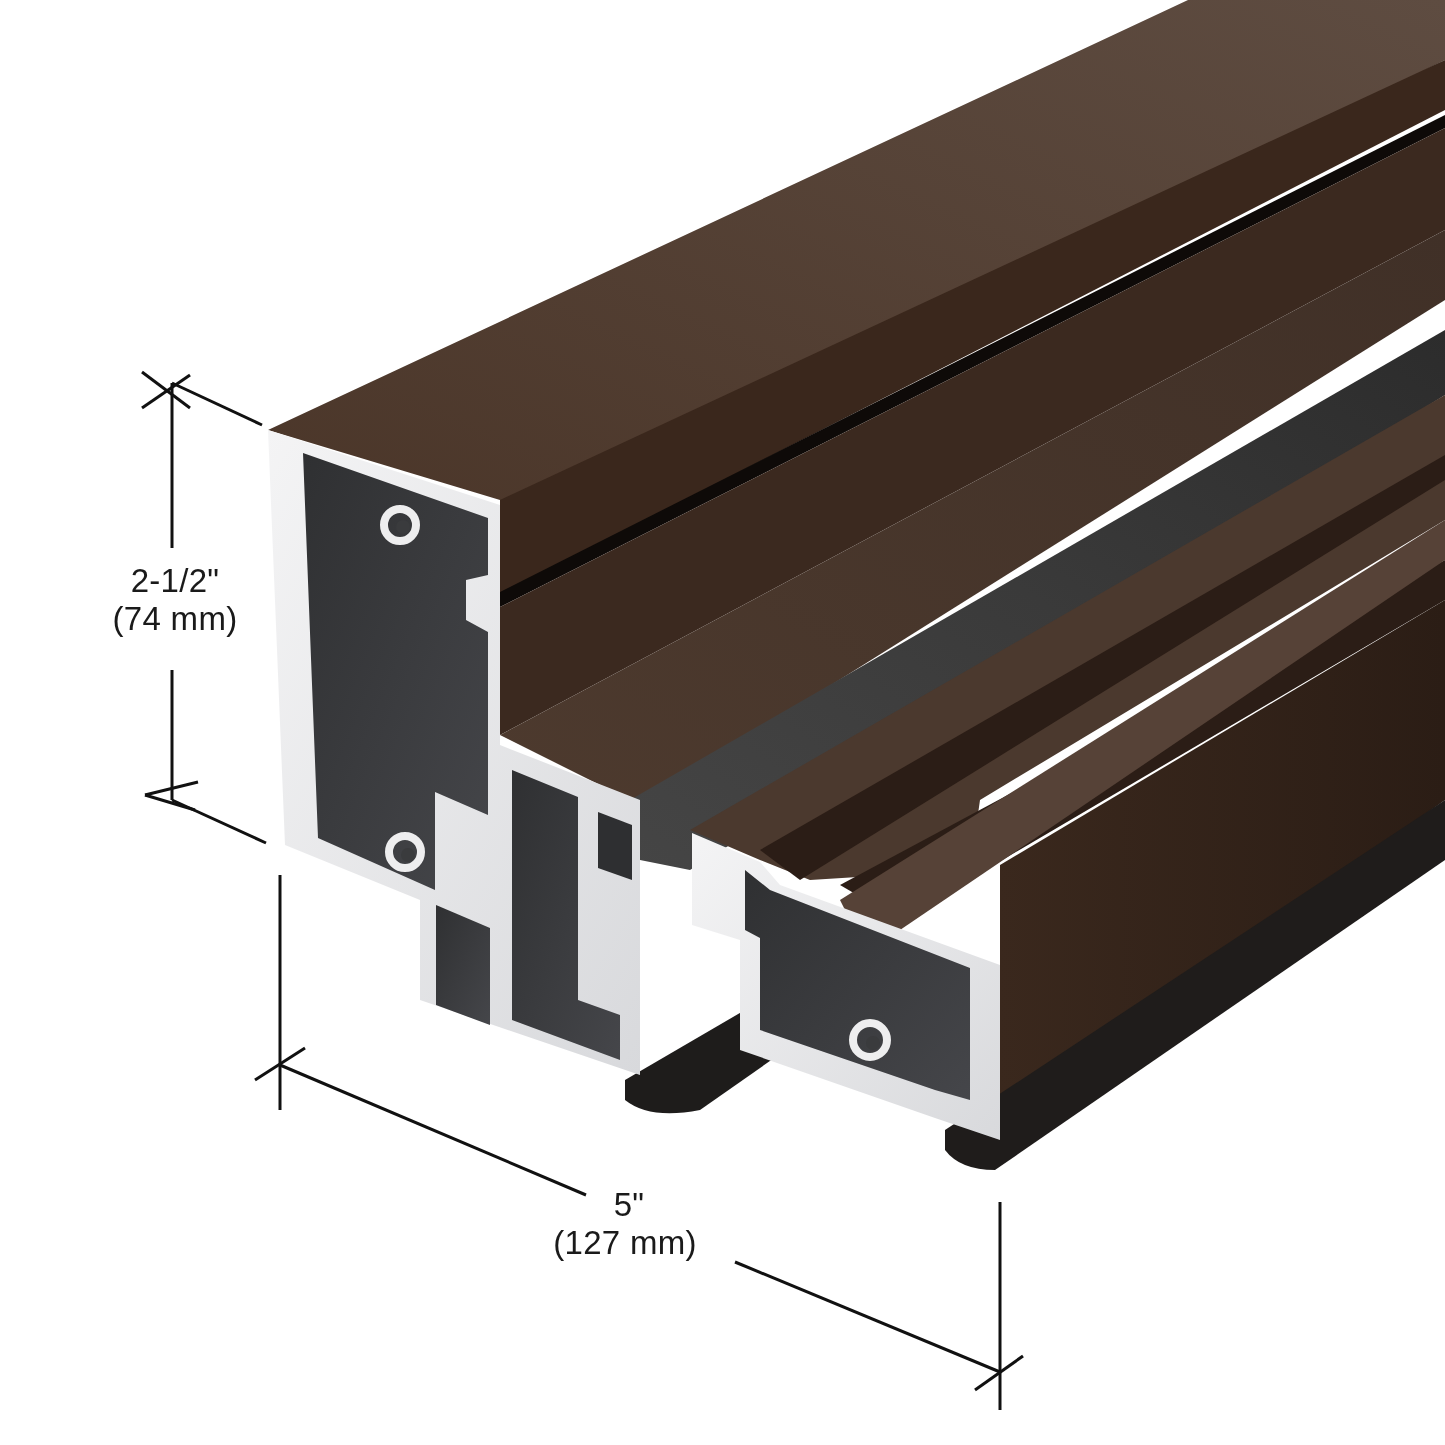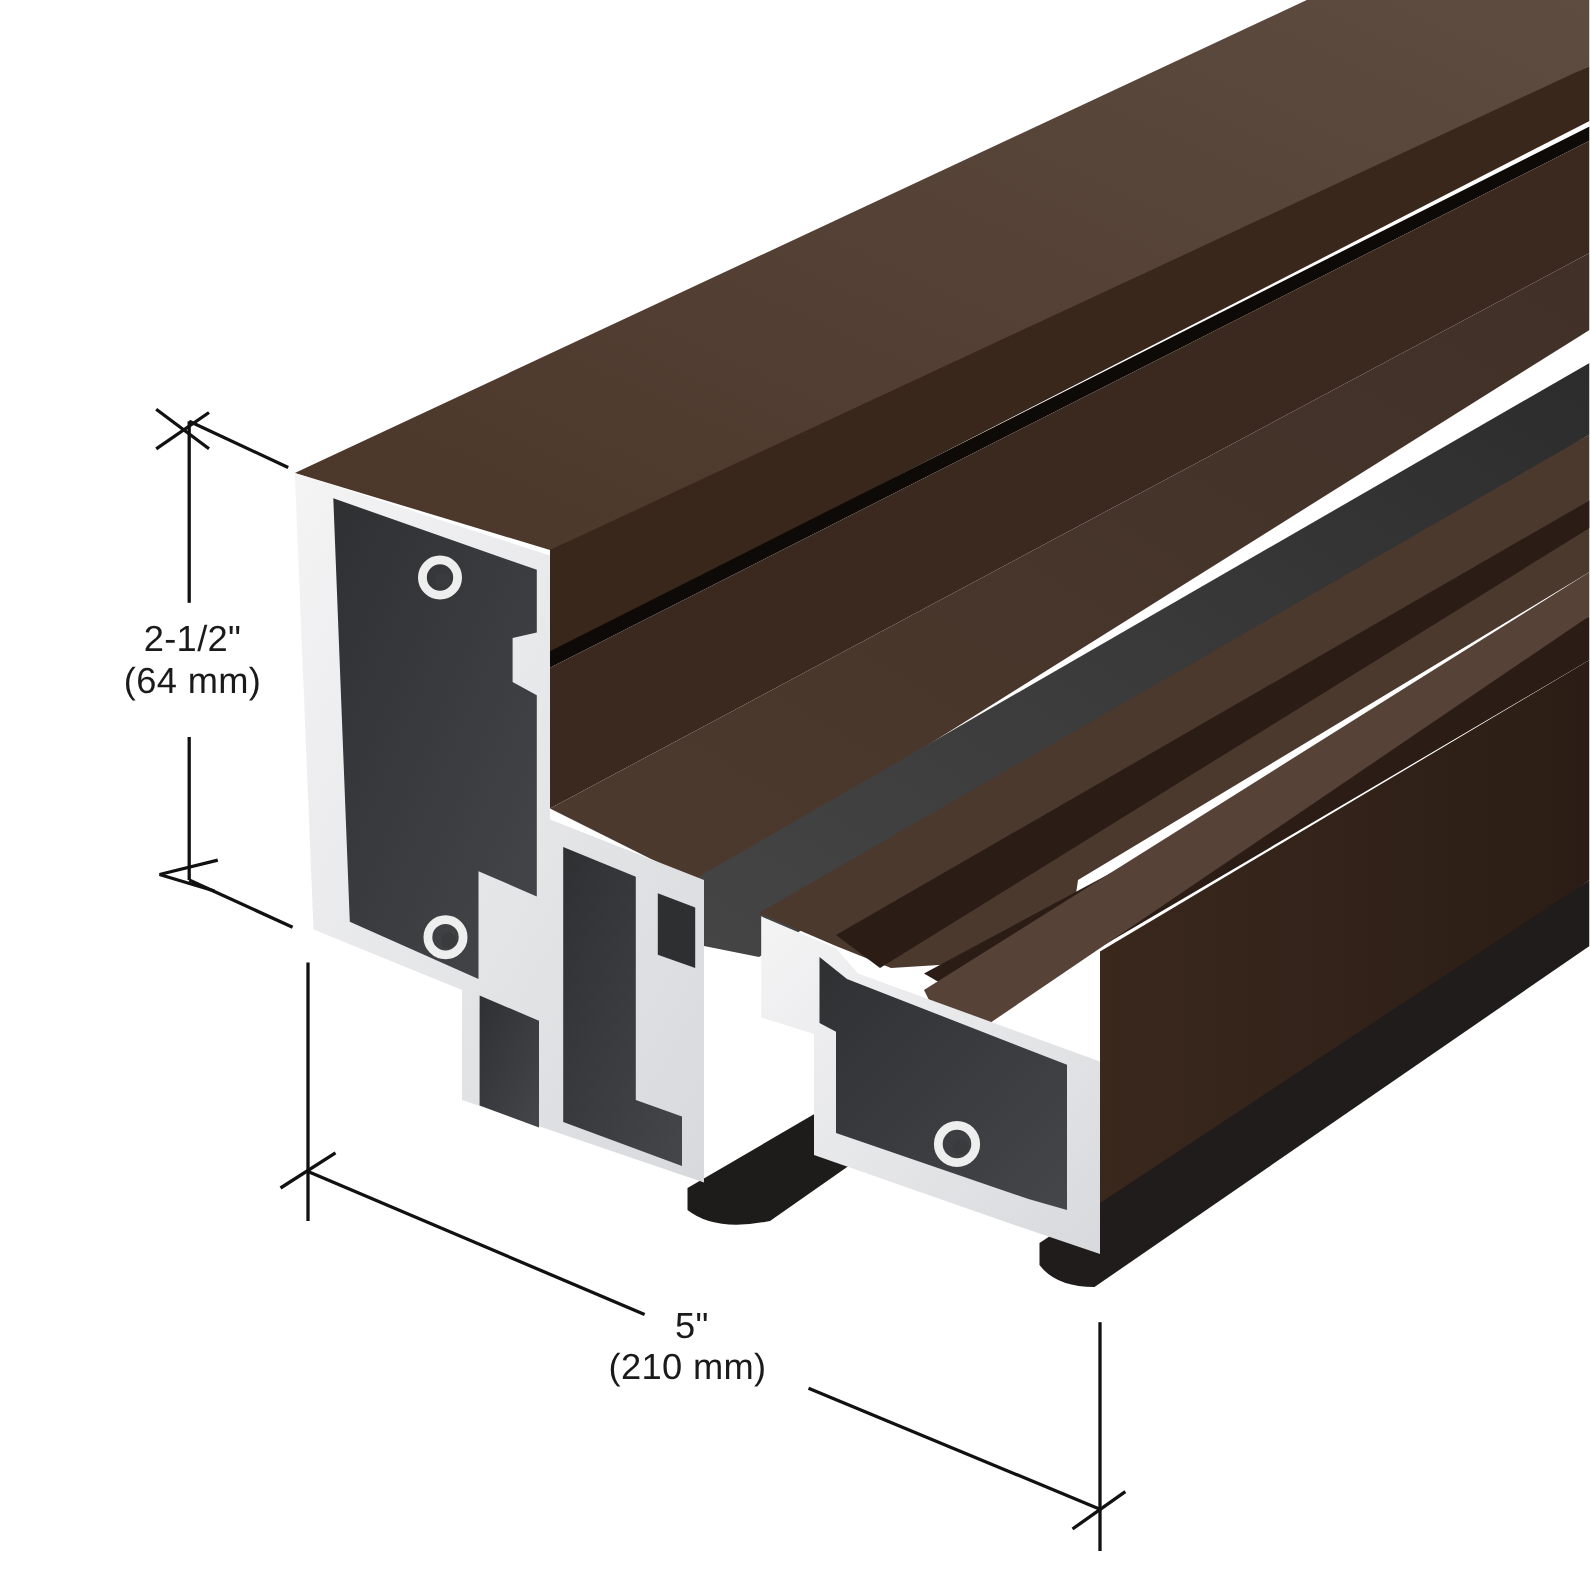--- a/index.html
+++ b/index.html
@@ -122,19 +122,19 @@
     <line x1="280" y1="1065" x2="586" y2="1195"></line>
     <line x1="735" y1="1262" x2="1000" y2="1372"></line>
 
     <line x1="255" y1="1080" x2="305" y2="1048"></line>
     <line x1="975" y1="1390" x2="1023" y2="1356"></line>
   </g>
 </svg>
 
 <div id="label-height" class="dim-label">
   <div>2-1/2"</div>
-  <div>(64 mm)</div>
+  <div>(74 mm)</div>
 </div>
 
 <div id="label-width" class="dim-label">
   <div class="primary">5"</div>
-  <div>(210 mm)</div>
+  <div>(127 mm)</div>
 </div>
 
 </body></html>

